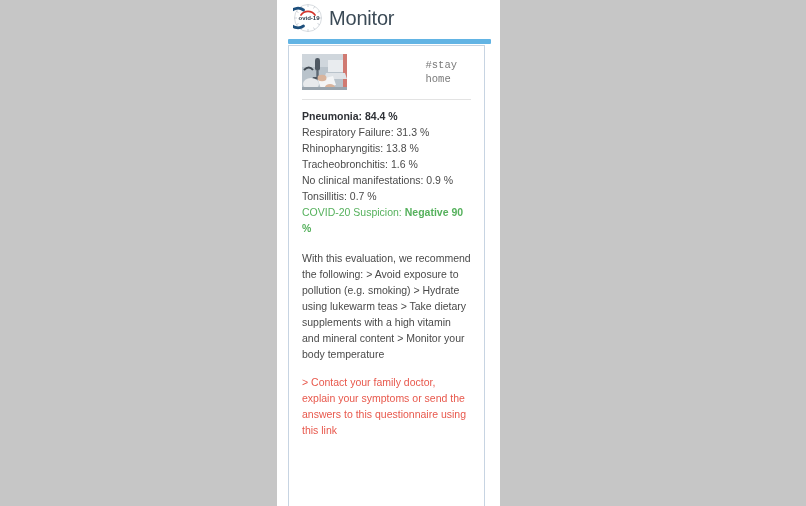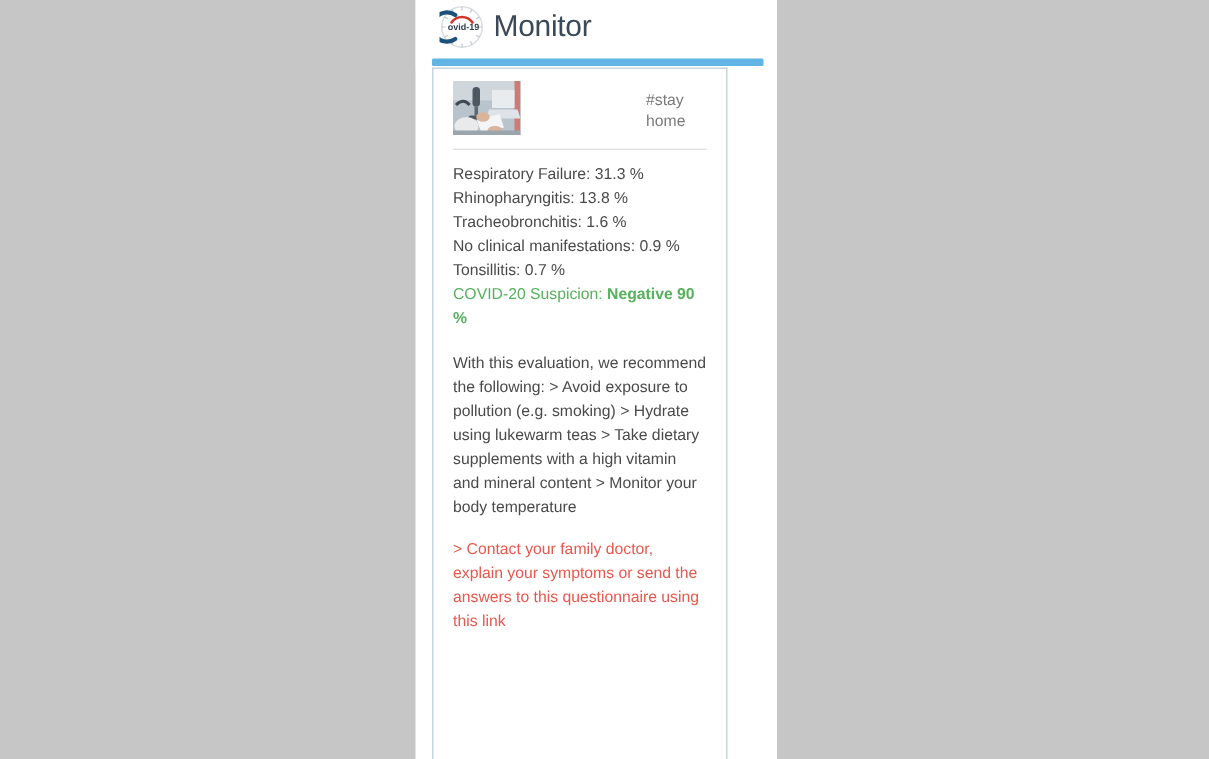--- a/index.html
+++ b/index.html
@@ -10,21 +10,21 @@
     width: 806px;
     height: 506px;
     background: #c6c6c6;
     font-family: "Liberation Sans", sans-serif;
     overflow: hidden;
   }
   .viewport {
     position: absolute;
     left: 277px;
     top: 0;
-    width: 241px;
+    width: 223px;
     height: 506px;
     background: #ffffff;
     overflow: hidden;
   }
   
   .app-header {
     height: 36px;
     background: #ffffff;
     display: flex;
     align-items: center;
@@ -71,22 +71,23 @@
     background: #ffffff;
     border: 1px solid #c7d4e2;
     border-bottom: none;
     box-sizing: border-box;
     padding: 8px 13px 0 13px;
   }
   
   .top-row {
     display: flex;
     justify-content: space-between;
-    align-items: center;
+    align-items: flex-start;
     padding-bottom: 9px;
+    font-family: Liberation Mono, monospace;
   }
   .thumb {
     width: 45px;
     height: 36px;
     flex: none;
     border: 0;
     overflow: hidden;
     position: relative;
     background: #9aa7b4;
   }
@@ -200,20 +201,21 @@
         <div>#stay</div>
         <div>home</div>
       </div>
     </div>
 
     <div class="divider"></div>
 
 
 
     <div class="results">
+      <div class="result-line bold">Pneumonia: 84.4 %</div>
       <div class="result-line">Respiratory Failure: 31.3 %</div>
       <div class="result-line">Rhinopharyngitis: 13.8 %</div>
       <div class="result-line">Tracheobronchitis: 1.6 %</div>
       <div class="result-line">No clinical manifestations: 0.9 %</div>
       <div class="result-line">Tonsillitis: 0.7 %</div>
       <div class="result-line covid"><span>COVID-20 Suspicion: </span><b>Negative 90 %</b></div>
     </div>
 
     <p class="reco">With this evaluation, we recommend the following:
 &gt; Avoid exposure to pollution (e.g. smoking)

